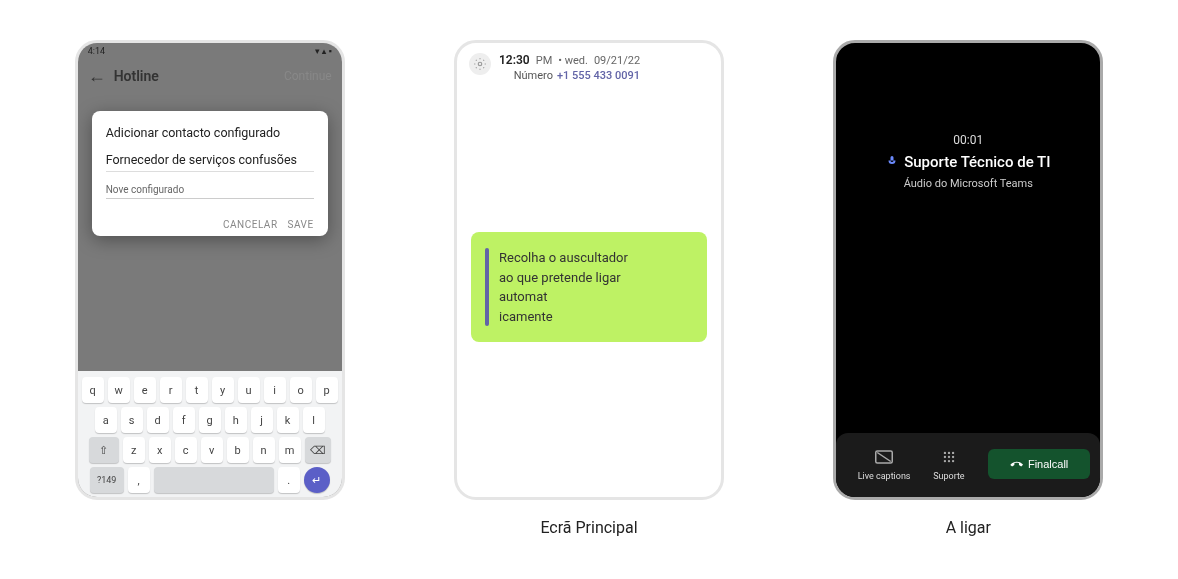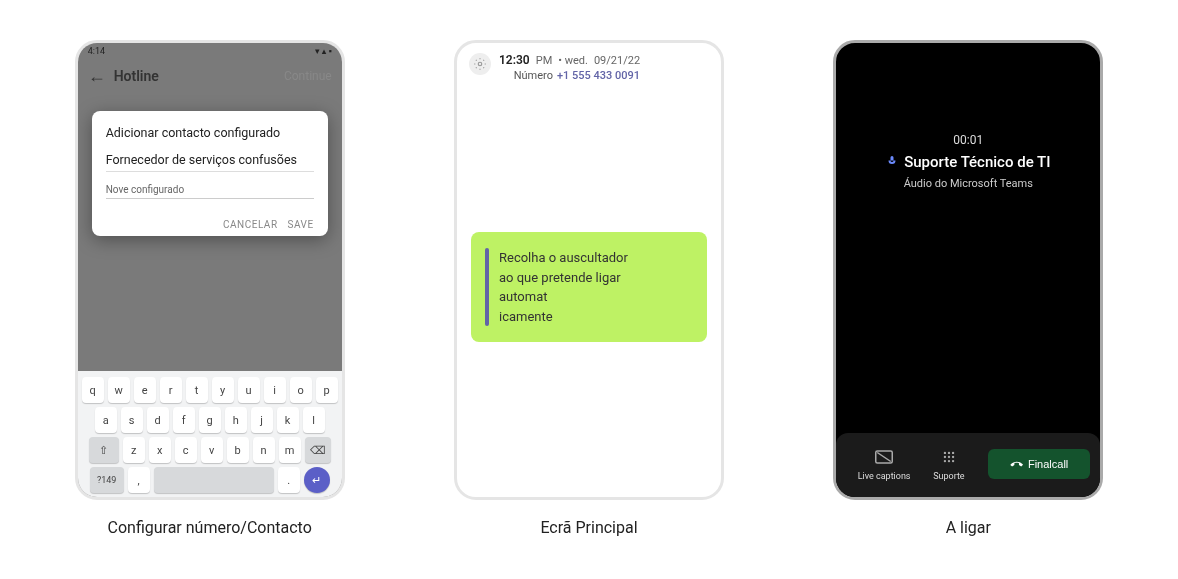--- a/index.html
+++ b/index.html
@@ -178,21 +178,20 @@
       </div>
       <div class="krow">
         <div class="key wide" style="width:34px;font-size:9px;">?149</div>
         <div class="key">,</div>
         <div class="key space"></div>
         <div class="key">.</div>
         <div class="key enter">↵</div>
       </div>
     </div>
   </div>
-  <div class="caption">Configurar número/Contacto</div>
 </div>
 
 <div class="panel">
   <div class="phone">
     <div class="topbar2">
       <div class="gear">
         <svg width="14" height="14" viewBox="0 0 24 24" fill="none" stroke="#999" stroke-width="2">
           <circle cx="12" cy="12" r="3"></circle>
           <path d="M12 2v2M12 20v2M4.9 4.9l1.4 1.4M17.7 17.7l1.4 1.4M2 12h2M20 12h2M4.9 19.1l1.4-1.4M17.7 6.3l1.4-1.4"></path>
         </svg>

